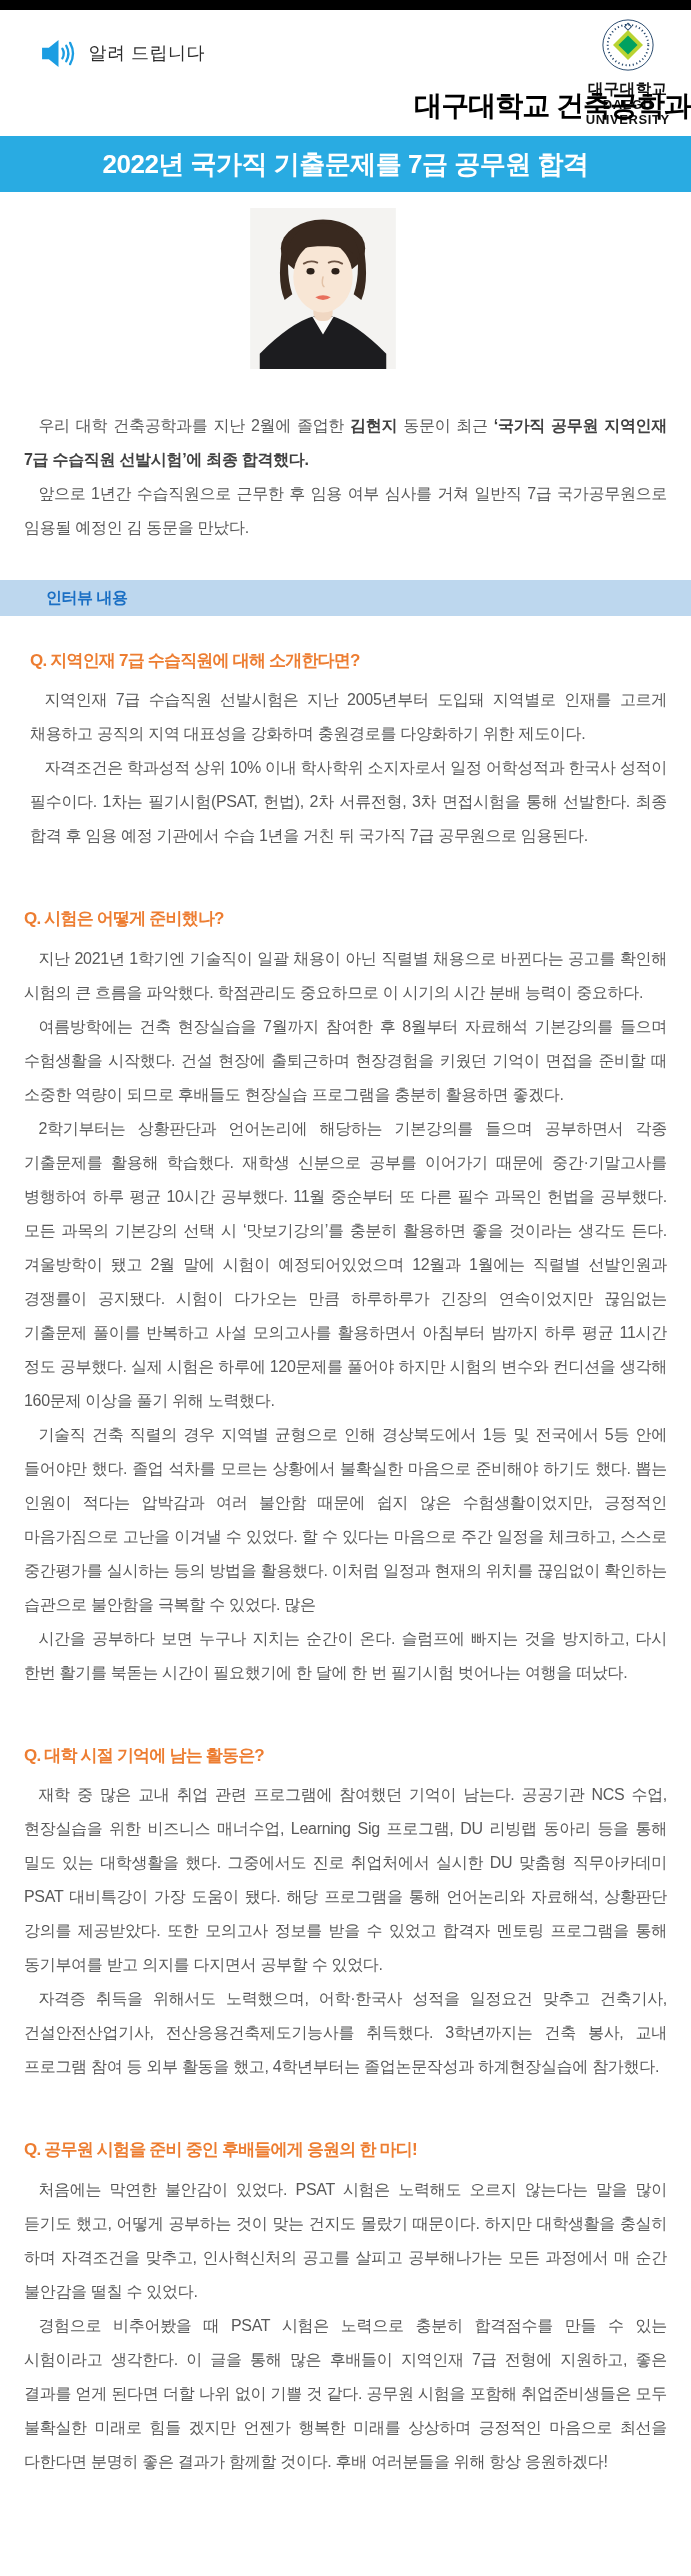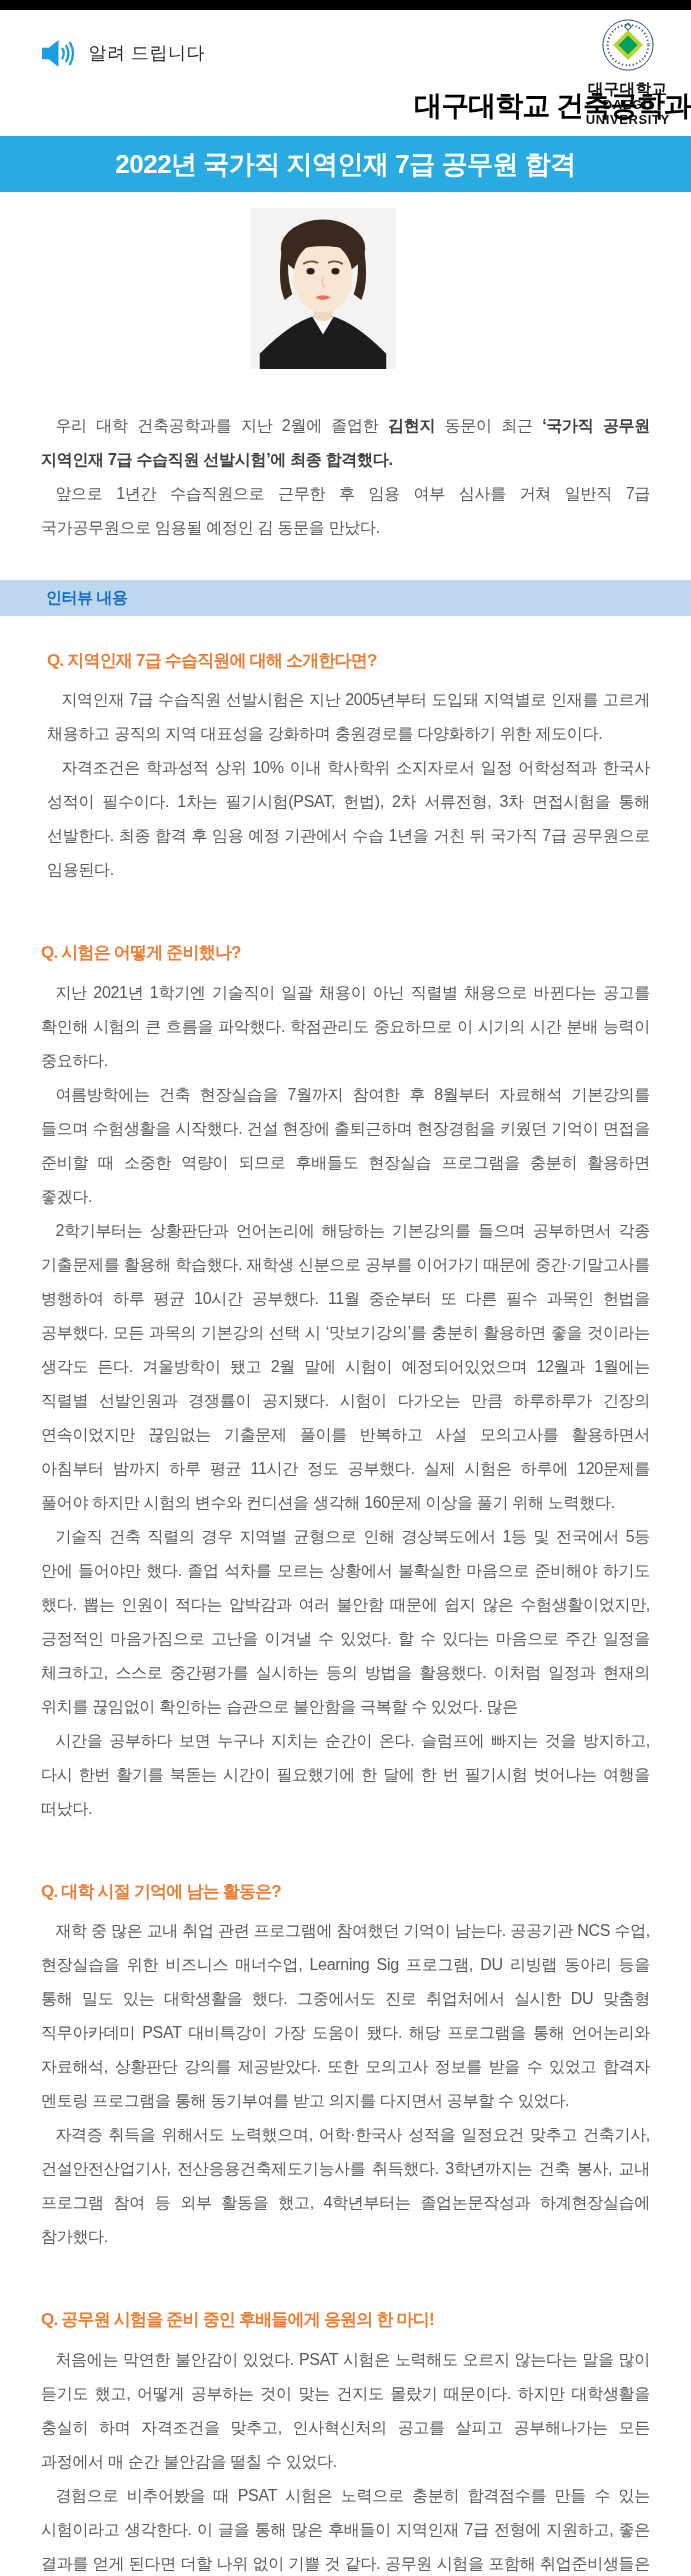--- a/index.html
+++ b/index.html
@@ -46,21 +46,21 @@
     font-size: 26px; font-weight: bold;
     text-align: center; line-height: 56px;
     letter-spacing: -0.5px;
   }
   .photo {
     width: 146px; height: 161px;
     margin: 15.4px auto 0 auto;
     margin-left: 250px; 
     overflow: hidden;
   }
-  .content { padding: 0 41px; }
+  .content { padding: 0 24px; }
   .intro { margin-top: 40px; }
   .intro p, .answer {
     margin: 0;
     font-size: 16px;
     line-height: 34px;
     text-align: justify;
     text-indent: 14.4px;
     letter-spacing: -0.3px;
     word-break: keep-all;
   }
@@ -113,21 +113,21 @@
         <rect x="27.5" y="6.5" width="5" height="5" fill="none" stroke="#24466b" stroke-width="1" transform="rotate(45 30 9)"></rect>
       </svg>
     </span>
     <div class="logo-name">대구대학교</div>
     <div class="logo-name-en">DAEGU UNIVERSITY</div>
   </div>
 
   <div class="page-title">대구대학교 건축공학과</div>
 </div>
 
-<div class="banner">2022년 국가직 지역인재 7급 공무원 합격</div>
+<div class="banner">2022년 국가직 기출문제를 7급 공무원 합격</div>
 
 <div class="photo">
   <svg width="146" height="161" viewBox="0 0 152 168" aria-hidden="true">
     <rect x="0" y="0" width="152" height="168" fill="#f4f3f1"></rect>
     <path d="M10,168 L10,152 Q42,120 66,113 L86,113 Q110,120 142,152 L142,168 Z" fill="#1c1c1f"></path>
     <path d="M64,112 L76,132 L88,112 Q76,120 64,112 Z" fill="#fbfaf8"></path>
     <rect x="66" y="94" width="20" height="24" rx="8" fill="#f0d7c2"></rect>
     <ellipse cx="76" cy="42" rx="44" ry="30" fill="#39291f"></ellipse>
     <path d="M33,44 Q28,78 36,96 L44,90 Q38,72 40,50 Z" fill="#39291f"></path>
     <path d="M119,44 Q124,78 116,96 L108,90 Q114,72 112,50 Z" fill="#39291f"></path>

